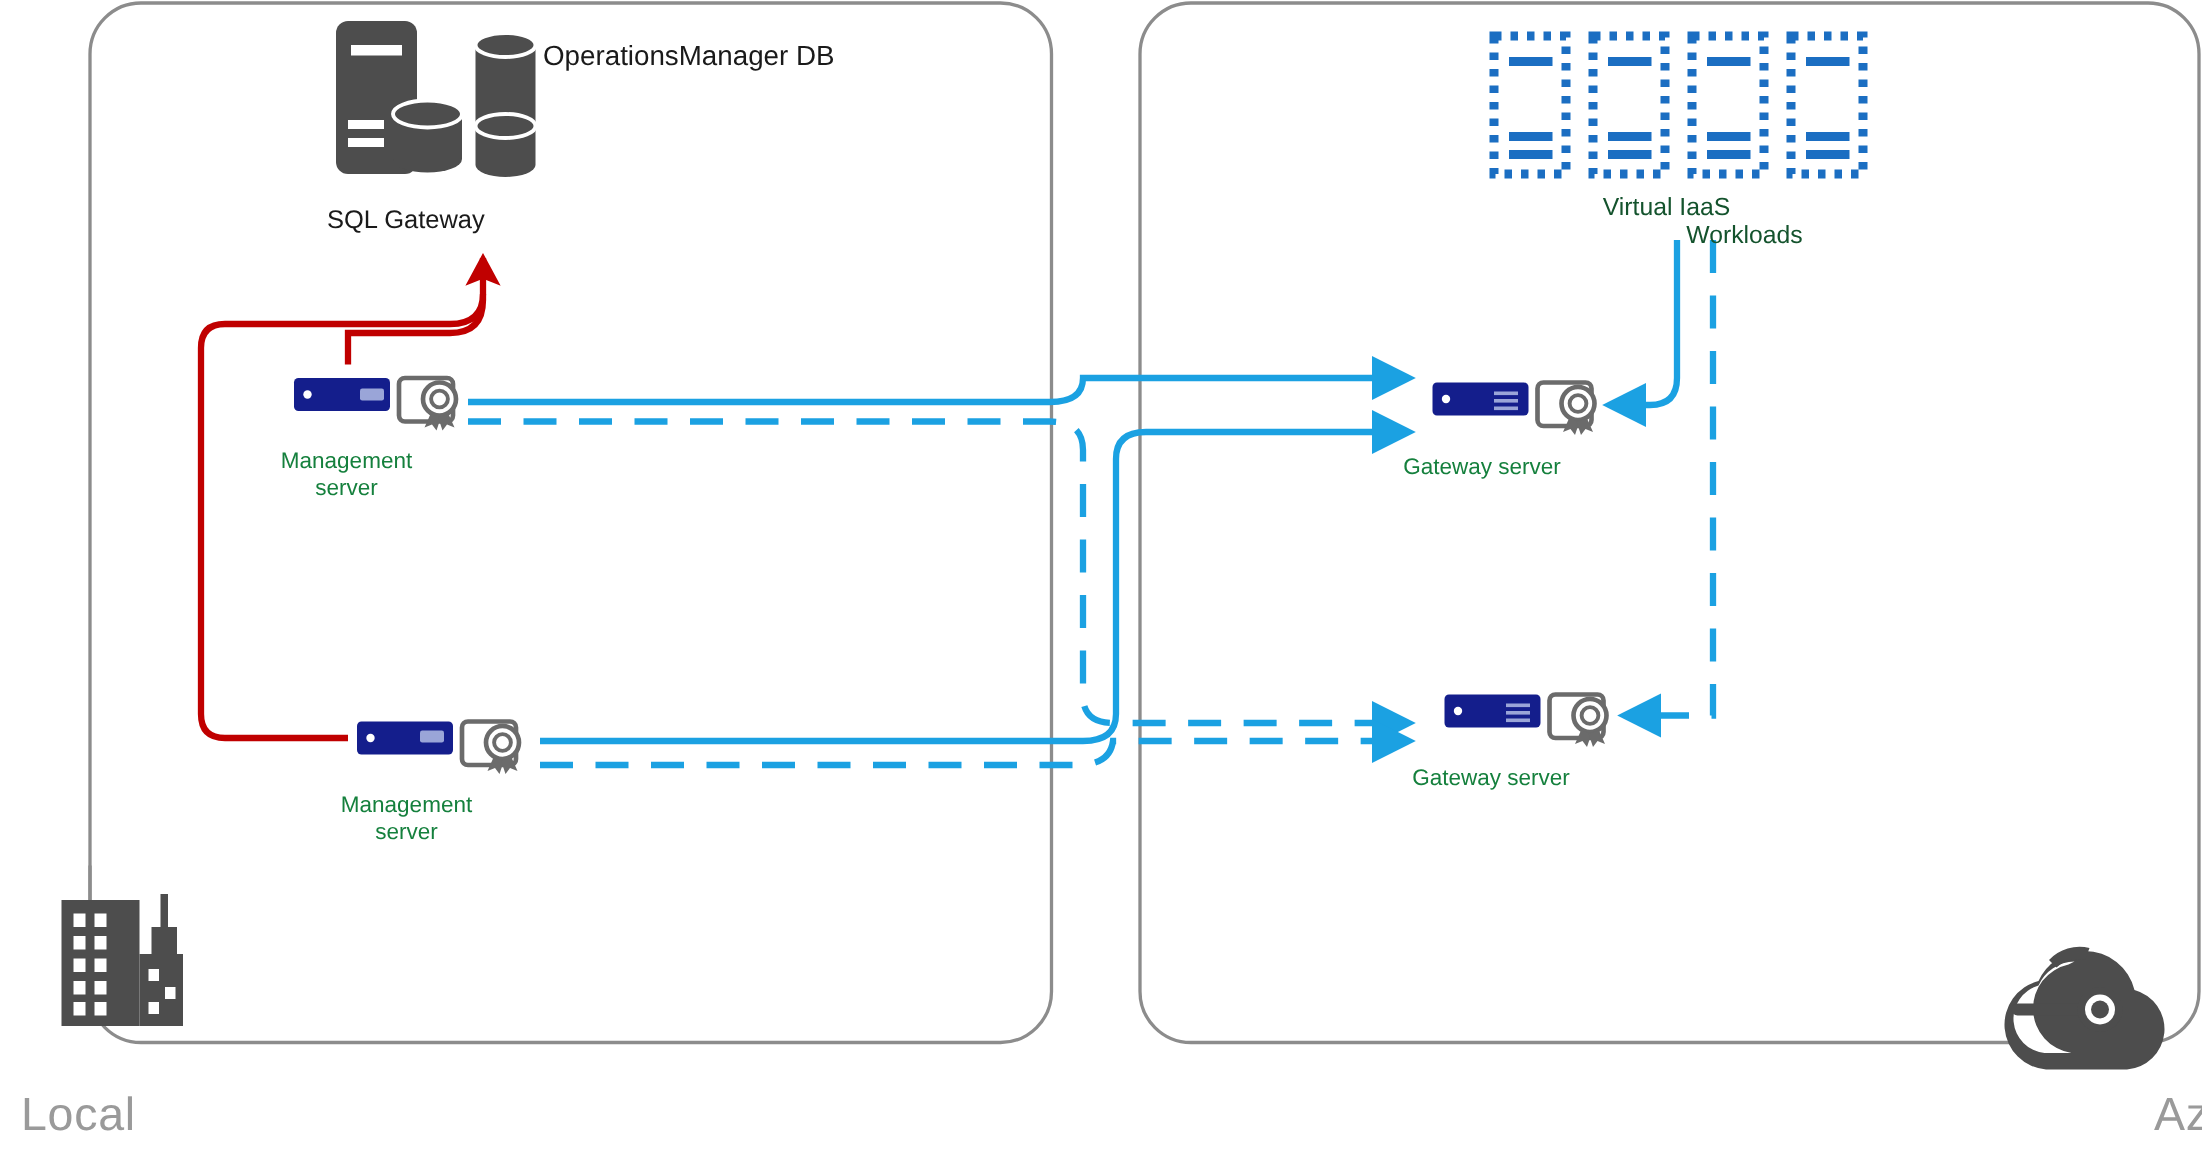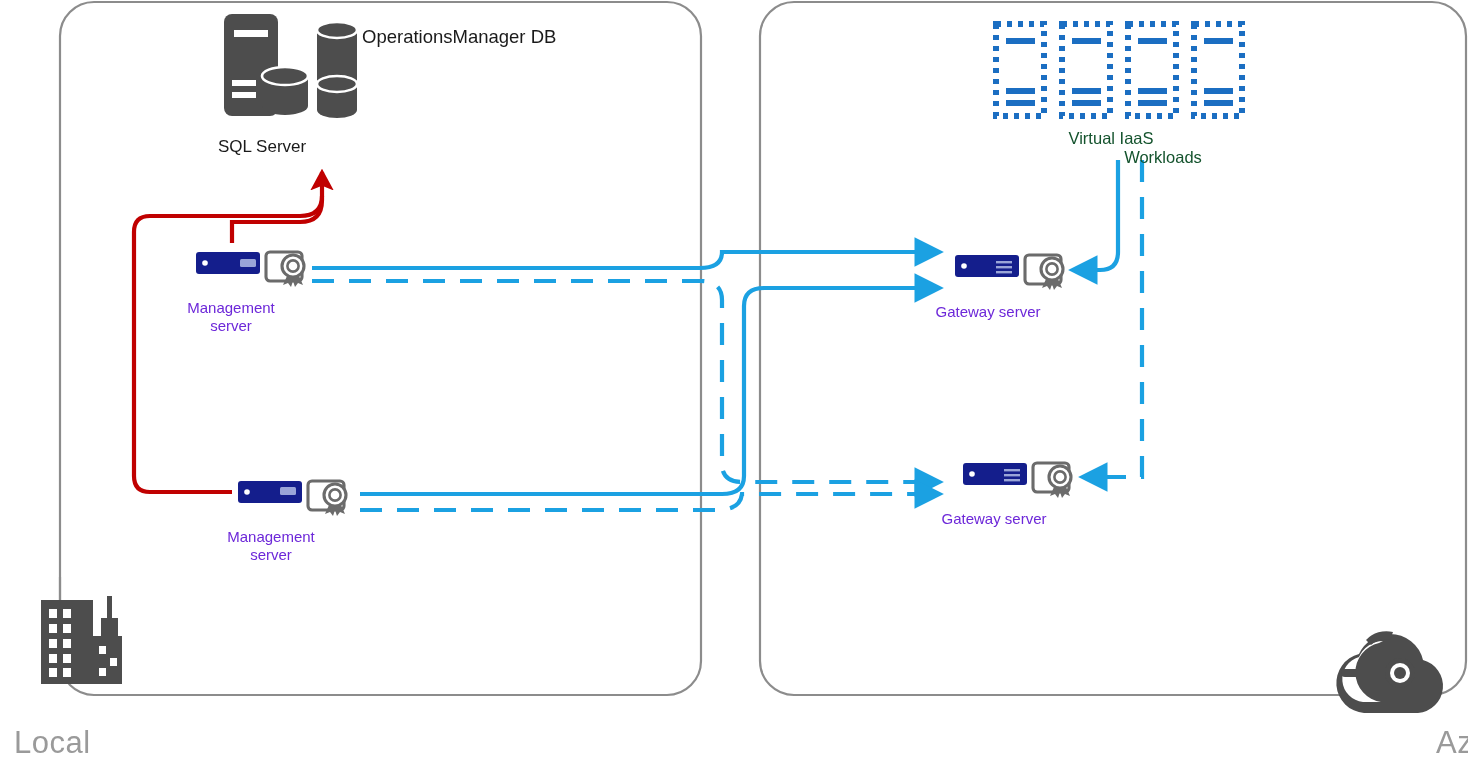--- a/index.html
+++ b/index.html
@@ -26,21 +26,21 @@
   .lbl {
     position: absolute;
     white-space: pre;
     line-height: 1.22;
   }
   .lbl-dark {
     color: #1a1a1a;
     font-size: 18.5px;
   }
   .lbl-navy {
-    color: #6d28d9;
+    color: #15803d;
     font-size: 15px;
     text-align: center;
   }
   .lbl-zone {
     color: #9a9a9a;
     font-size: 31px;
     font-weight: 400;
     letter-spacing: 0.5px;
   }
   .lbl-iaas {
@@ -242,21 +242,21 @@
     </g>
 
     <g stroke="#8C8C8C" stroke-width="2.2">
       <line x1="60" y1="577" x2="60" y2="600"></line>
     </g>
   </svg>
 
   <div class="lbl lbl-dark" style="left:362px; top:26px;">OperationsManager DB</div>
 
 
-  <div class="lbl lbl-dark" style="left:218px; top:137px; font-size:17px;">SQL Server</div>
+  <div class="lbl lbl-dark" style="left:218px; top:137px; font-size:17px;">SQL Gateway</div>
 
   <div class="lbl lbl-iaas" style="left:1040px; top:128px; width:142px;">Virtual IaaS</div>
   <div class="lbl lbl-iaas" style="left:1092px; top:147px; width:142px;">Workloads</div>
 
   <div class="lbl lbl-navy" style="left:160px; top:299px; width:142px;">Management</div>
   <div class="lbl lbl-navy" style="left:160px; top:317px; width:142px;">server</div>
 
   <div class="lbl lbl-navy" style="left:200px; top:528px; width:142px;">Management</div>
   <div class="lbl lbl-navy" style="left:200px; top:546px; width:142px;">server</div>
 

